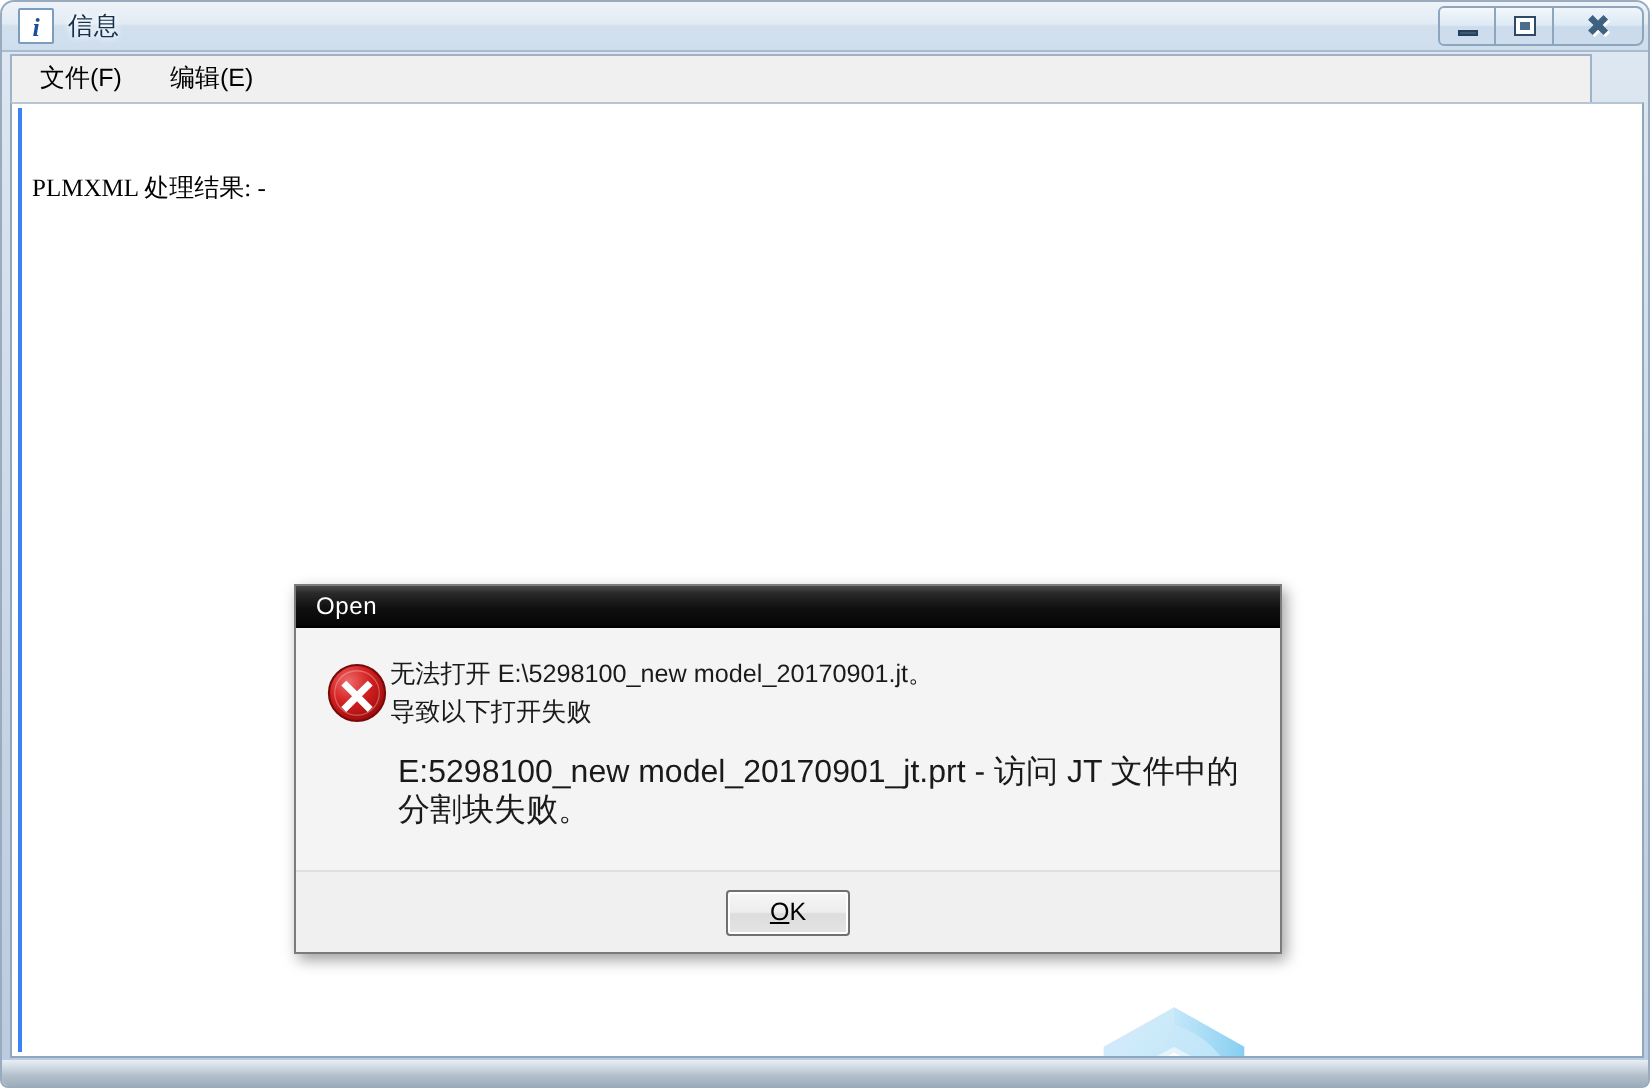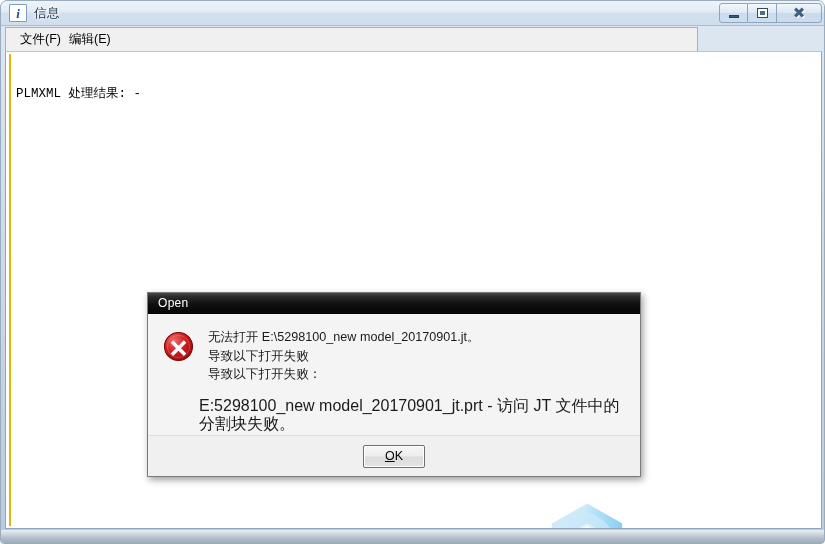--- a/index.html
+++ b/index.html
@@ -131,30 +131,30 @@
     font-family: "DejaVu Sans", sans-serif;
     color: #3e617f;
     font-weight: bold;
     text-shadow: 1px 1px 0 #ffffff;
   }
 
   
   #menubar {
     position: absolute;
     left: 4px; top: 26px;
-    width: 693px;
+    width: 791px;
     height: 24px;
     box-sizing: border-box;
     background: #f0f0f0;
     border: 1px solid #9fb3c7;
     border-bottom: none;
     display: flex;
     align-items: center;
     padding-left: 10px;
-    gap: 0;
+    gap: 16px;
   }
   .menu-item {
     font-size: 12.5px;
     color: #000000;
     padding: 2px 4px;
     cursor: default;
   }
 
   
   #text-pane {
@@ -165,23 +165,23 @@
     box-sizing: border-box;
     background: #ffffff;
     border: 1px solid #8fa6bc;
     border-top: 1px solid #b7c6d4;
     overflow: hidden;
   }
   #text-pane-inner {
     position: absolute;
     left: 3px; top: 2px;
     right: 2px; bottom: 2px;
-    border-left: 2px solid #eab308;
+    border-left: 2px solid #3b82f6;
     padding-left: 5px;
-    font-family: Liberation Mono, monospace;
+    font-family: Liberation Serif, serif;
     font-size: 12.5px;
     color: #000000;
     line-height: 16px;
     white-space: pre;
   }
   .mono-line { white-space: pre; }
   .blank-line { height: 16px; }
 
   
   #watermark {
@@ -227,21 +227,20 @@
     left: 0;
     top: 21px;
     right: 0;
     bottom: 40px;
     background: #f4f4f4;
     box-sizing: border-box;
     padding: 14px 14px 0 14px;
   }
   #dialog-content {
     display: flex;
-    gap: 13px;
   }
   .error-icon {
     flex: 0 0 auto;
     width: 33px; height: 33px;
     margin-top: 2px;
   }
   #dialog-messages {
     font-size: 12.6px;
     color: #1a1a1a;
     line-height: 18.5px;
@@ -376,21 +375,20 @@
               </radialGradient>
             </defs>
             <circle cx="20" cy="20" r="17" fill="url(#errg)" stroke="#7a0a0a" stroke-width="1.3"></circle>
             <circle cx="20" cy="20" r="13.5" fill="none" stroke="#ffffff" stroke-width="0.8" opacity="0.28"></circle>
             <path d="M13.5,12.5 L20,19 L26.5,12.5 L29.5,15.5 L23,22 L29.5,28.5 L26.5,31.5 L20,25 L13.5,31.5 L10.5,28.5 L17,22 L10.5,15.5 Z" fill="#ffffff"></path>
           </svg>
 
           <div id="dialog-messages">
             <div>无法打开 E:\5298100_new model_20170901.jt。</div>
             <div>导致以下打开失败</div>
-            <div>导致以下打开失败：</div>
           </div>
         </div>
 
         <div id="dialog-details">
           <div>E:5298100_new model_20170901_jt.prt - 访问 JT 文件中的分割块失败。</div>
         </div>
       </div>
 
       <div id="dialog-footer">
         <div id="ok-button">

